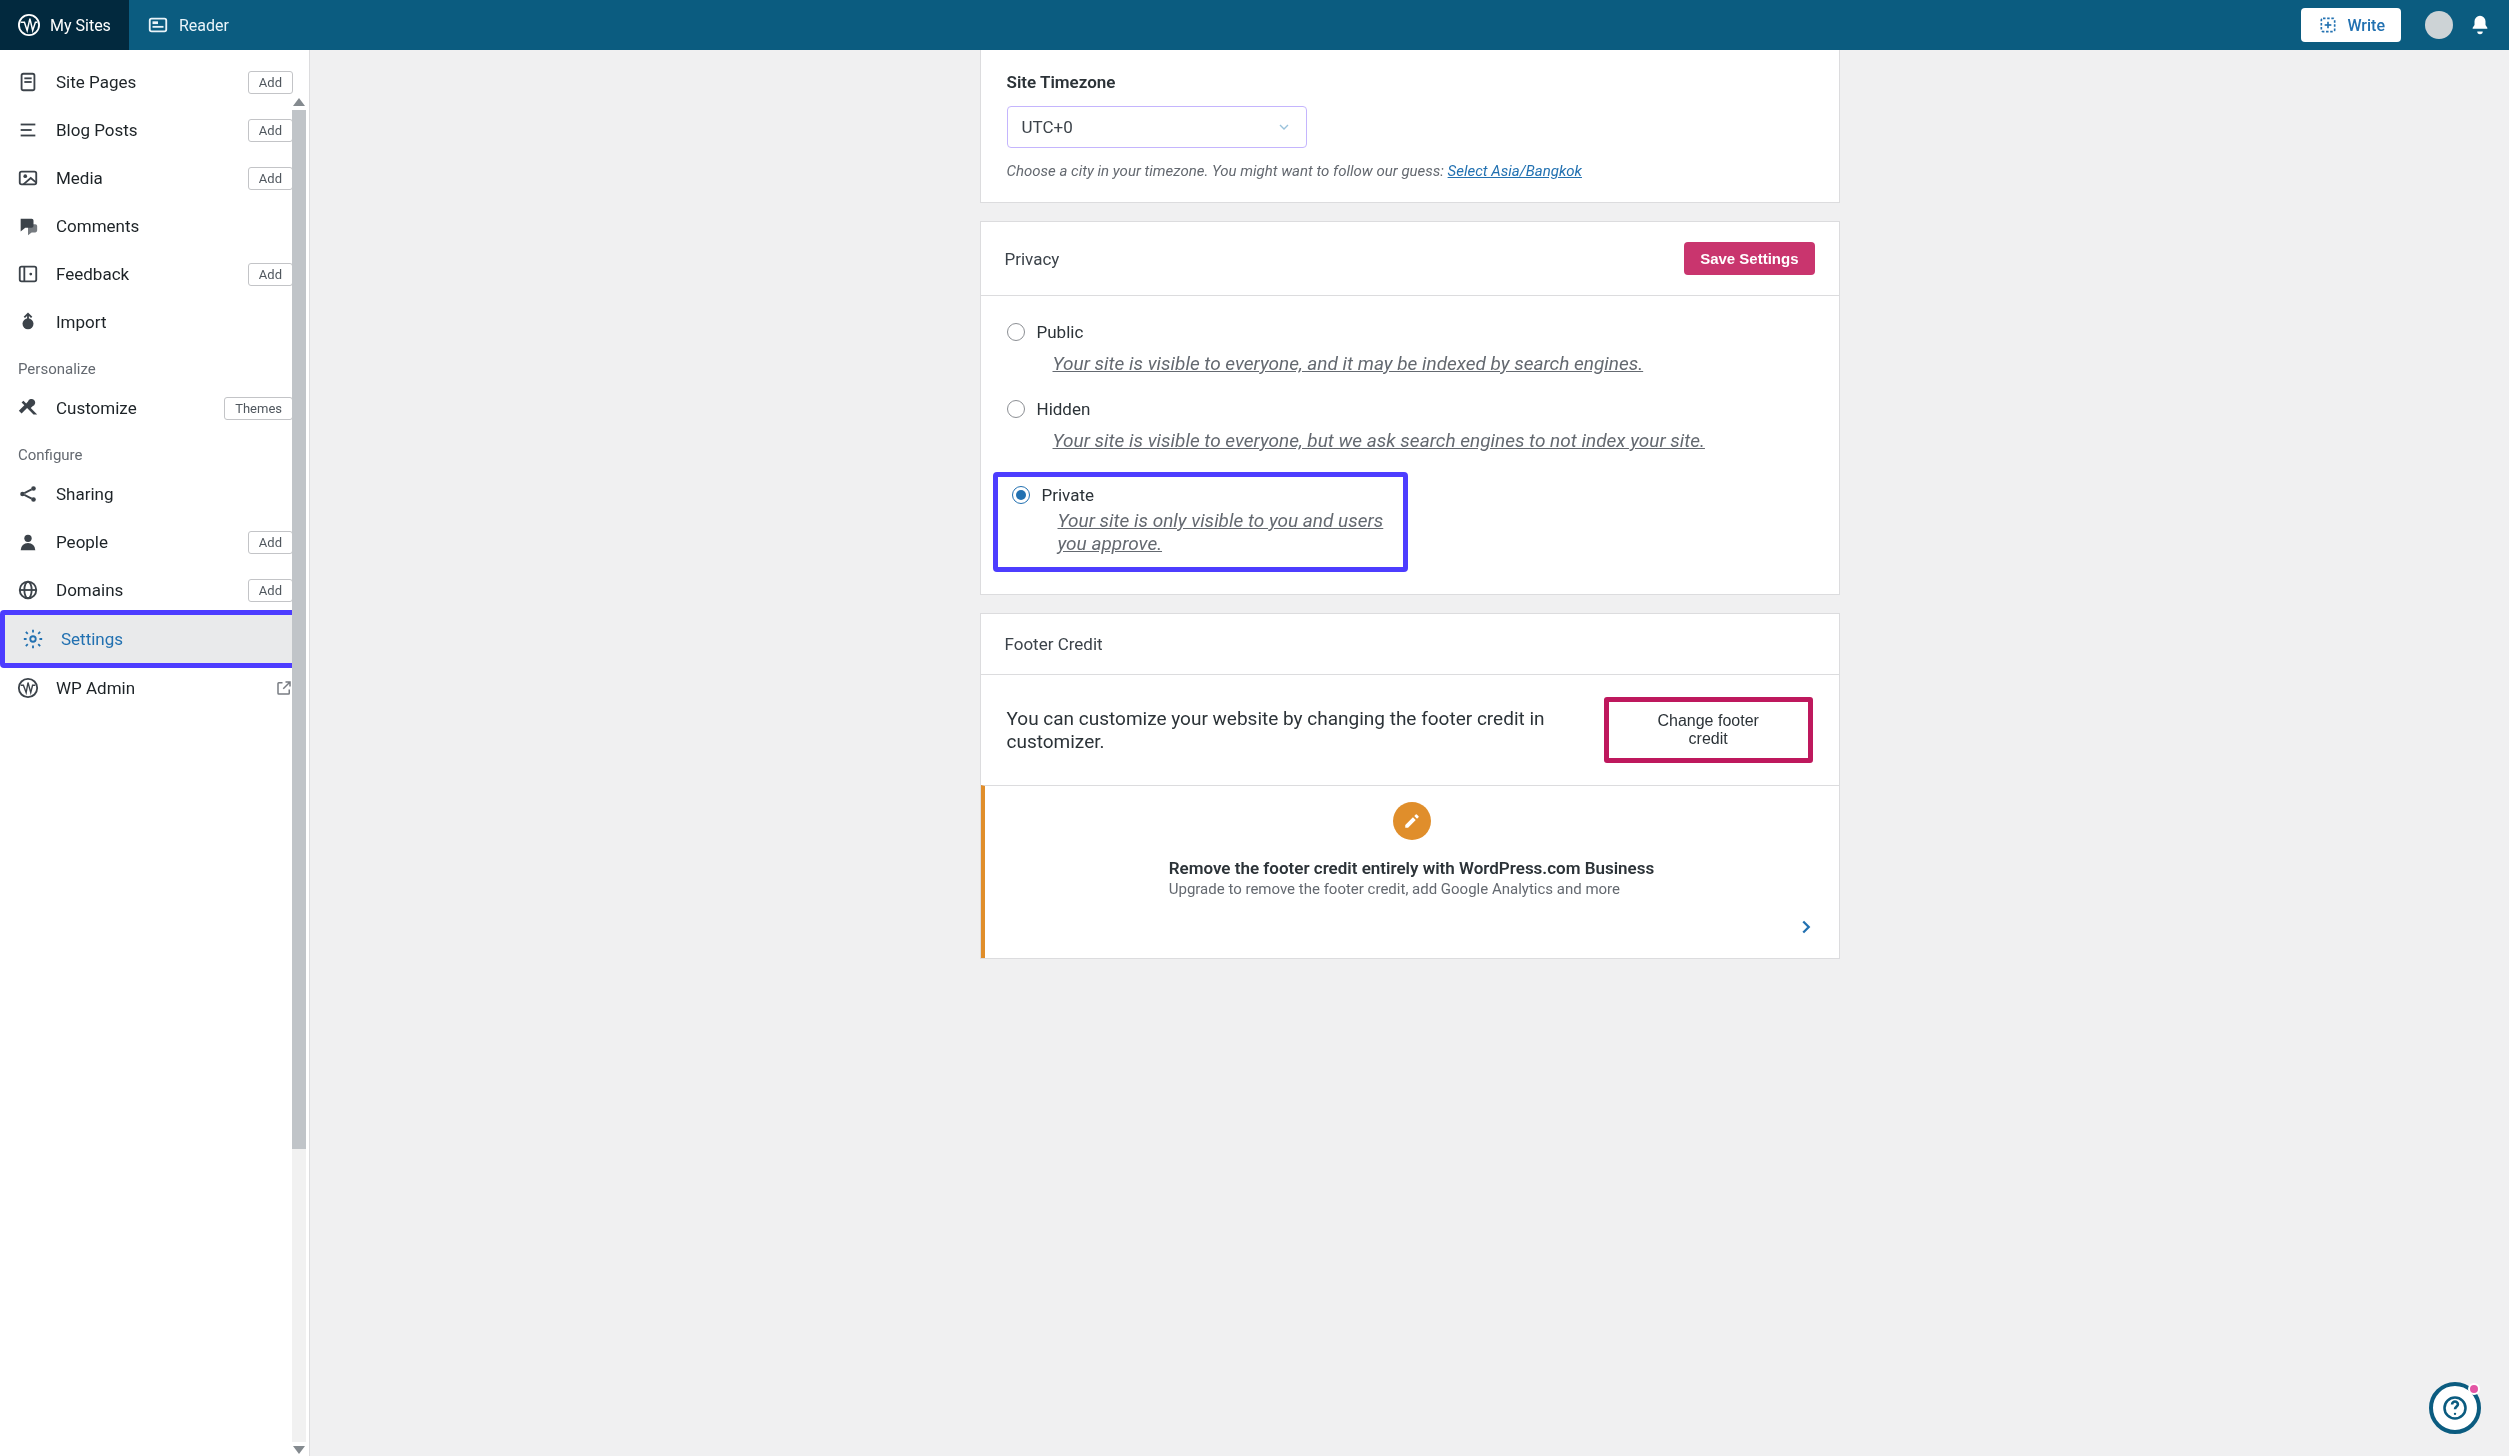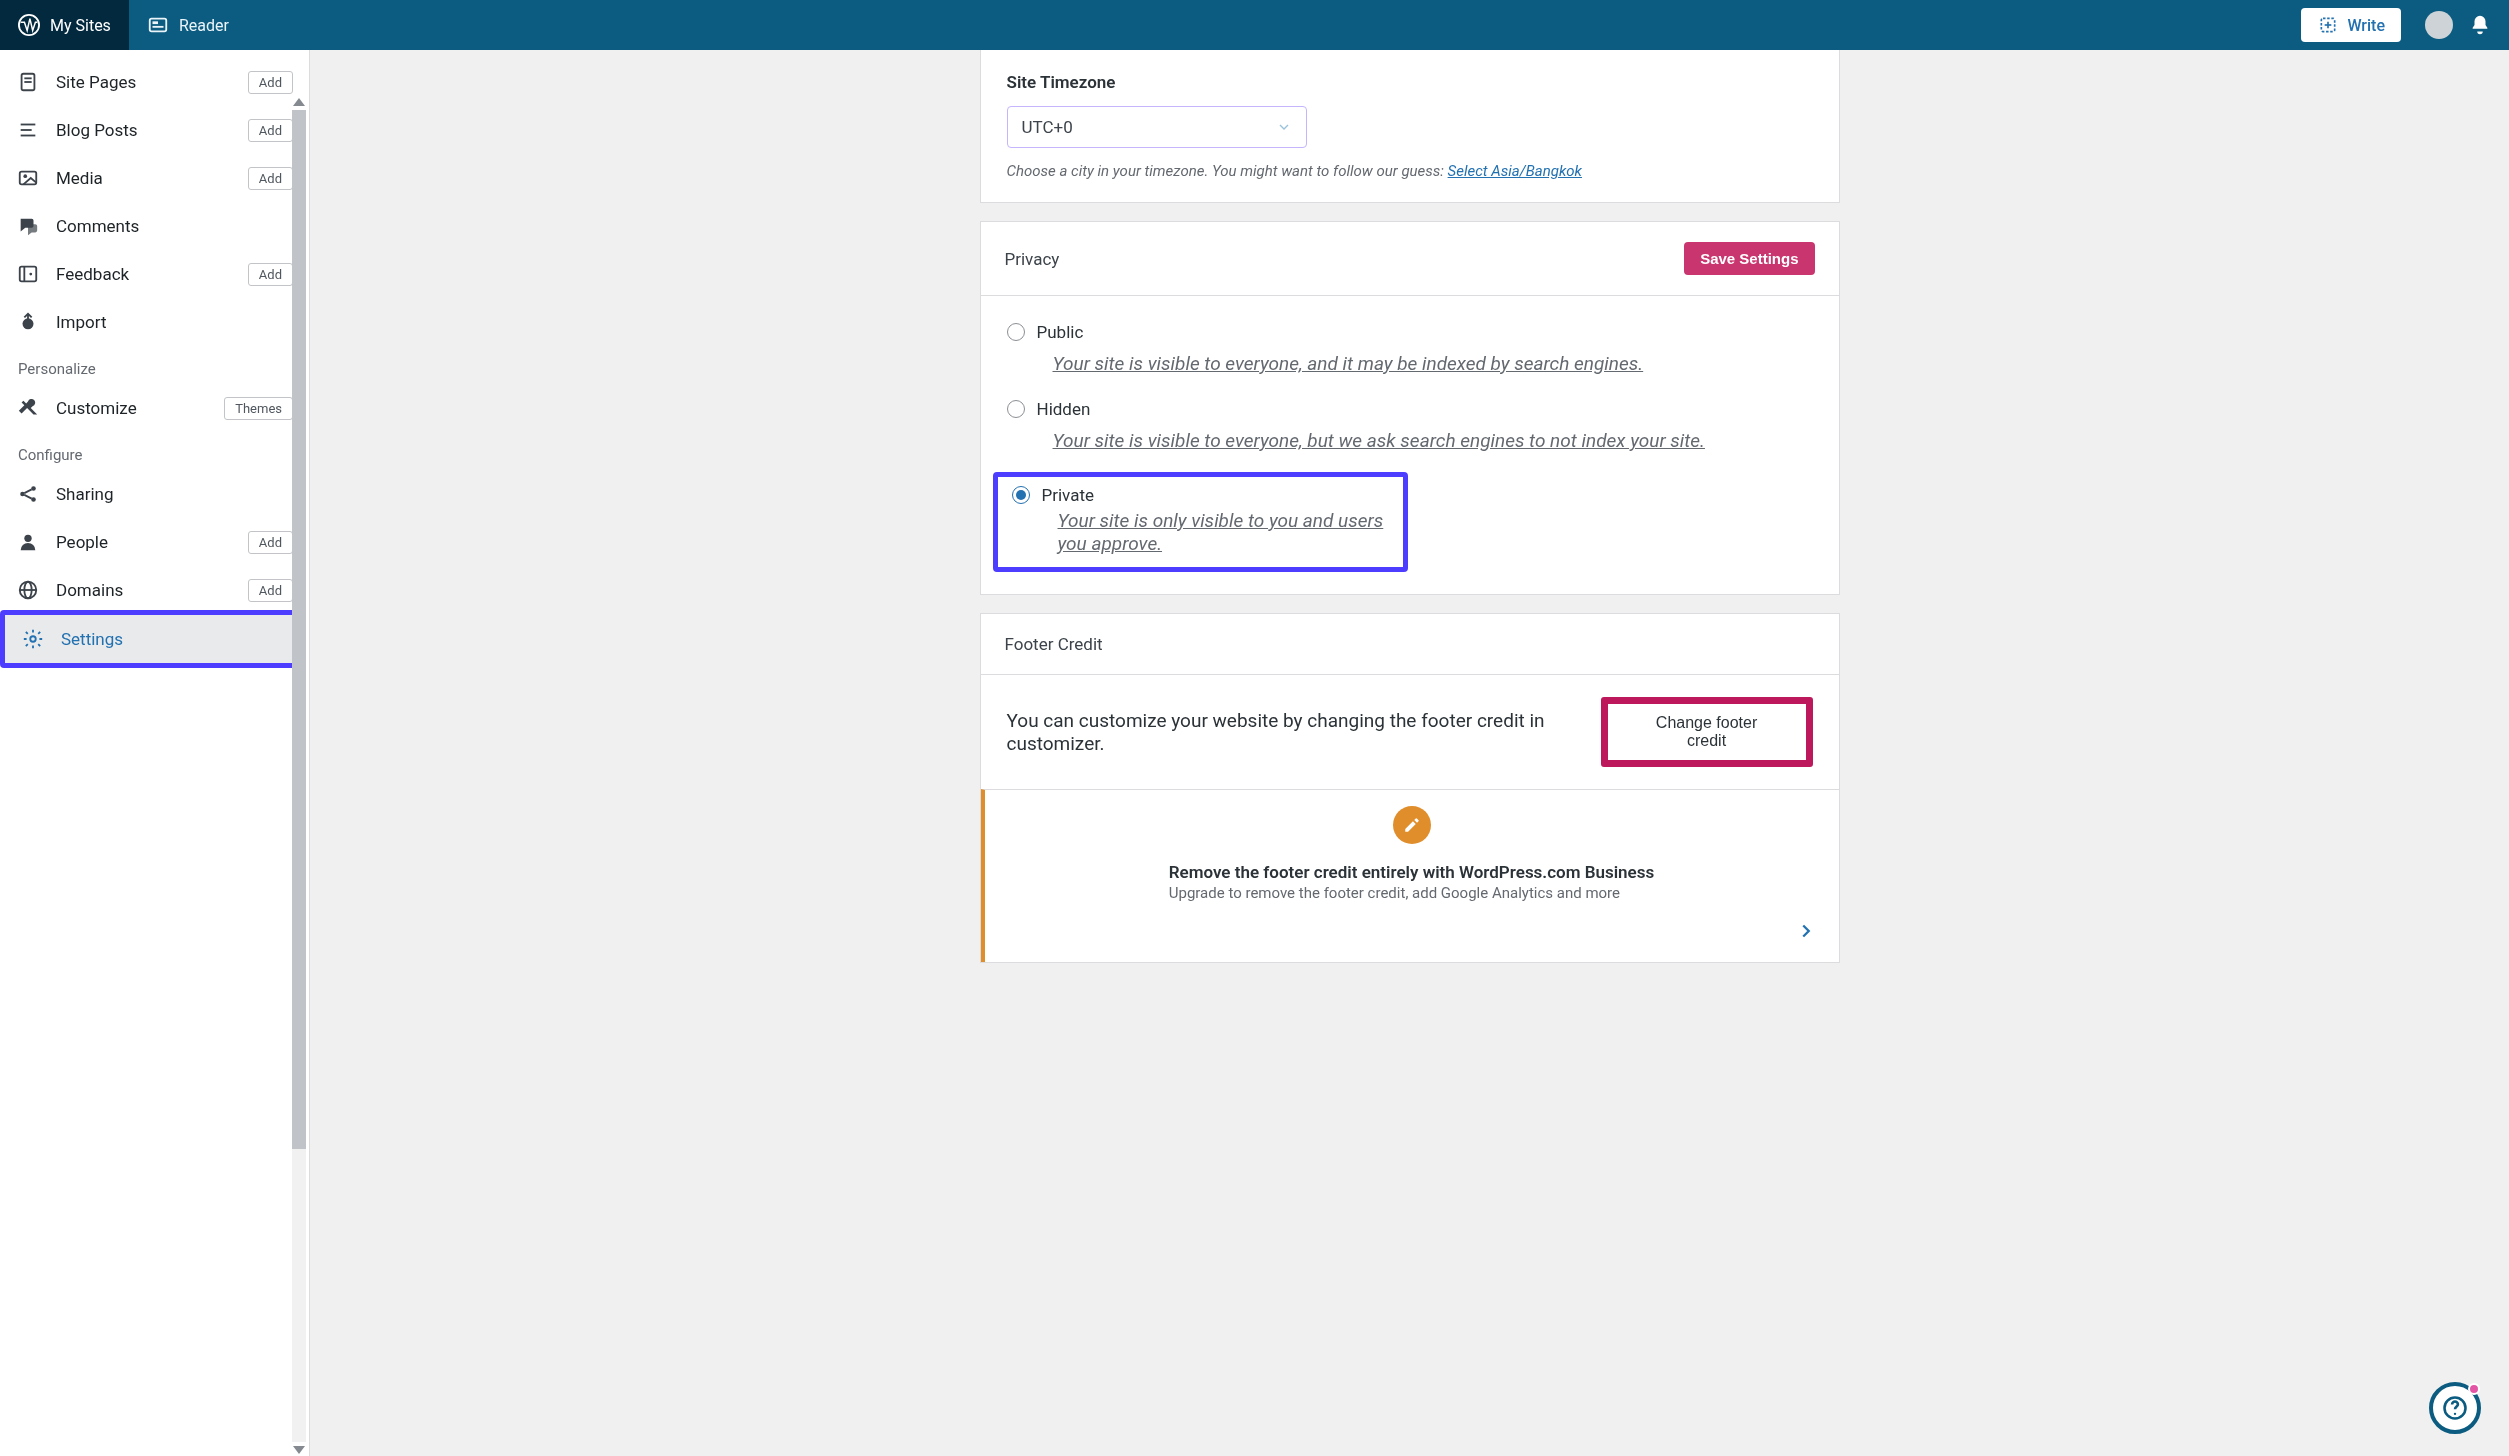--- a/index.html
+++ b/index.html
@@ -142,21 +142,21 @@
   }
   .radio-dot.checked{border-color:var(--link);}
   .radio-dot.checked::after{content:"";width:10px;height:10px;background:var(--link);border-radius:50%;}
   .radio-desc{color:var(--muted);font-style:italic;font-size:19px;margin:4px 0 10px 46px;text-decoration:underline;}
   .private-annotate{
     border:5px solid var(--annotate); border-radius:4px;
     margin-left:-14px;padding:8px 14px 2px 14px;width:415px;
   }
   .footer-row{display:flex;align-items:center;justify-content:space-between;gap:20px;padding:22px 26px;}
   .btn-outline{
-    border:7px solid #be185d;background:#fff;border-radius:3px;
+    border:5px solid #be185d;background:#fff;border-radius:3px;
     padding:10px 34px;font-size:16px;color:#2c3338;cursor:pointer;
   }
   .upsell{
     display:flex;align-items:center;gap:18px;padding:16px 22px;cursor:pointer;
     border-left:4px solid #e08e2b;
   }
   .upsell .circle{width:38px;height:38px;border-radius:50%;background:#e08e2b;display:flex;align-items:center;justify-content:center;color:#fff;flex:0 0 38px;}
   .upsell .title{font-weight:600;font-size:17px;}
   .upsell .sub{color:var(--muted);font-size:15px;margin-top:2px;}
   .upsell .arrow{margin-left:auto;color:var(--link);}
@@ -349,20 +349,34 @@
               <span class="side-icon">
                 <svg viewBox="0 0 24 24" width="22" height="22">
                   <circle cx="12" cy="12" r="3" fill="none" stroke="currentColor" stroke-width="2"></circle>
                   <path d="M12 2v3M12 19v3M4.2 4.2l2.1 2.1M17.7 17.7l2.1 2.1M2 12h3M19 12h3M4.2 19.8l2.1-2.1M17.7 6.3l2.1-2.1" stroke="currentColor" stroke-width="2"></path>
                 </svg>
               </span>
               <span>Settings</span>
             </span>
           </div>
         </div>
+        <div class="side-item">
+          <span class="left">
+            <span class="side-icon">
+              <svg viewBox="0 0 24 24" width="22" height="22">
+                <circle cx="12" cy="12" r="10" fill="none" stroke="currentColor" stroke-width="2"></circle>
+                <path d="M4 9h3l3 8 2-11 3 11 2-8h3" fill="none" stroke="currentColor" stroke-width="1.5"></path>
+              </svg>
+            </span>
+            <span>WP Admin</span>
+          </span>
+          <span class="side-external"><svg viewBox="0 0 24 24" width="18" height="18" fill="none" stroke="currentColor" stroke-width="2">
+              <path d="M14 4h6v6M20 4l-9 9M19 14v5a1 1 0 0 1-1 1H5a1 1 0 0 1-1-1V6a1 1 0 0 1 1-1h5"></path>
+            </svg></span>
+        </div>
       </div>
 
     <div class="sidebar-scroll-indicator">
       <div class="arrow-up"></div>
       <div class="track">
           <div class="thumb"></div>
         </div>
       <div class="arrow-down"></div>
     </div>
   </div>

